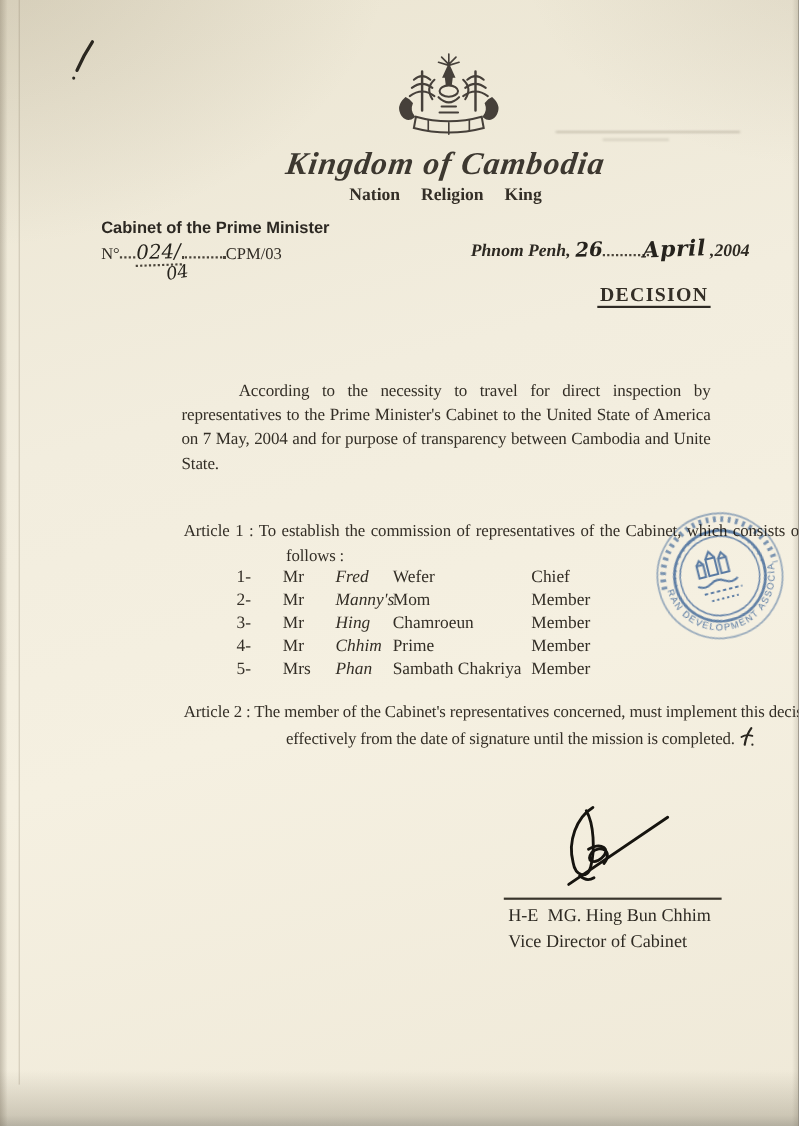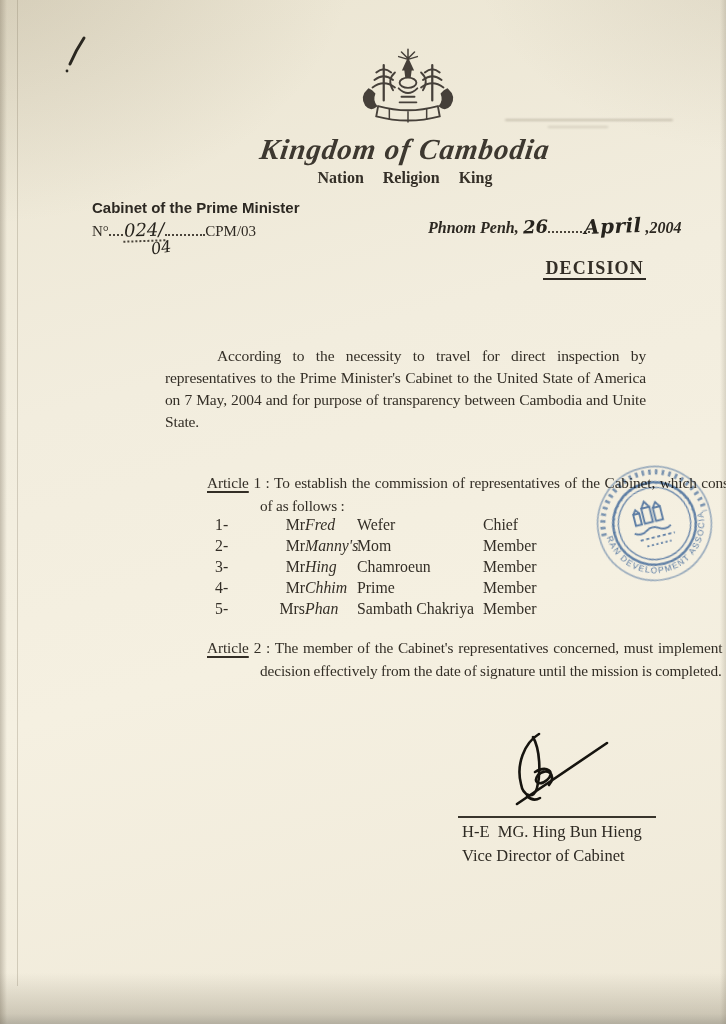--- a/index.html
+++ b/index.html
@@ -42,25 +42,25 @@
   .subject{left:165px;top:283px;width:481px;text-indent:50px;}
   .preamble{left:165px;top:345px;width:481px;text-indent:52px;letter-spacing:-0.14px;}
 
   .decide{left:165px;top:449px;width:481px;text-align:center;font-size:17px;font-weight:600;}
   .decide span{border-bottom:1.5px solid #2e2a24;padding:0 1px;}
 
   .article{margin:0;font-size:15.3px;line-height:23px;text-align:justify;letter-spacing:-0.1px;word-spacing:-0.3px;
     padding-left:93px;text-indent:-93px;}
   .a1{left:167px;top:471px;width:489px;}
   .a2{left:167px;top:637px;width:489px;line-height:22.5px;}
-  .und{text-decoration:underline;text-underline-offset:3px;text-decoration-thickness:1.5px;margin-left:40px;}
+  .und{text-underline-offset:3px;text-decoration-thickness:1.5px;}
 
   .members{left:215px;top:514px;font-size:15.8px;line-height:21px;}
   .mrow{display:flex;}
-  .c-no{width:42px;}.c-title{width:48px;text-align:right;}.c-given{width:52px;font-style:italic;}.c-family{width:126px;}.c-role{flex:1;}
+  .c-no{width:42px;}.c-title{width:48px;}.c-given{width:52px;font-style:italic;}.c-family{width:126px;}.c-role{flex:1;}
 
   .sig-svg{left:487px;top:728px;}
   .sig-rule{left:458px;top:816px;width:198px;border-top:2px solid #39352c;}
   .sig-name{left:462px;top:822px;font-size:16.5px;white-space:pre;color:#2e2a23;}
   .sig-title{left:462px;top:846px;font-size:16.5px;color:#2e2a23;}
 
   .stamp{left:577px;top:446px;width:155px;height:155px;transform:rotate(-14deg);
     mix-blend-mode:multiply;opacity:.88;filter:blur(.35px);}
 
   .hand-mark{vertical-align:-4px;margin-left:4px;}
@@ -195,16 +195,16 @@
 
   <svg class="abs sig-svg" width="135" height="82" viewBox="0 0 135 82">
     <g stroke="#16140f" stroke-width="2.6" fill="none" stroke-linecap="round">
       <path d="M52,6 C37,15 29,37 34,56 C36,68 47,72 50,60 C54,45 53,21 46,9"></path>
       <path d="M48,44 C60,37 69,44 60,52 C53,58 45,55 51,47 C59,39 71,46 62,57"></path>
       <path d="M40,68 C44,72 48,73 53,70"></path>
       <path d="M30,76 L120,15"></path>
     </g>
   </svg>
   <div class="abs sig-rule"></div>
-  <div class="abs sig-name">H-E  MG. Hing Bun Hieng</div>
+  <div class="abs sig-name">H-E  MG. Hing Bun Chhim</div>
   <div class="abs sig-title">Vice Director of Cabinet</div>
 
 </div>
 
 </body></html>

